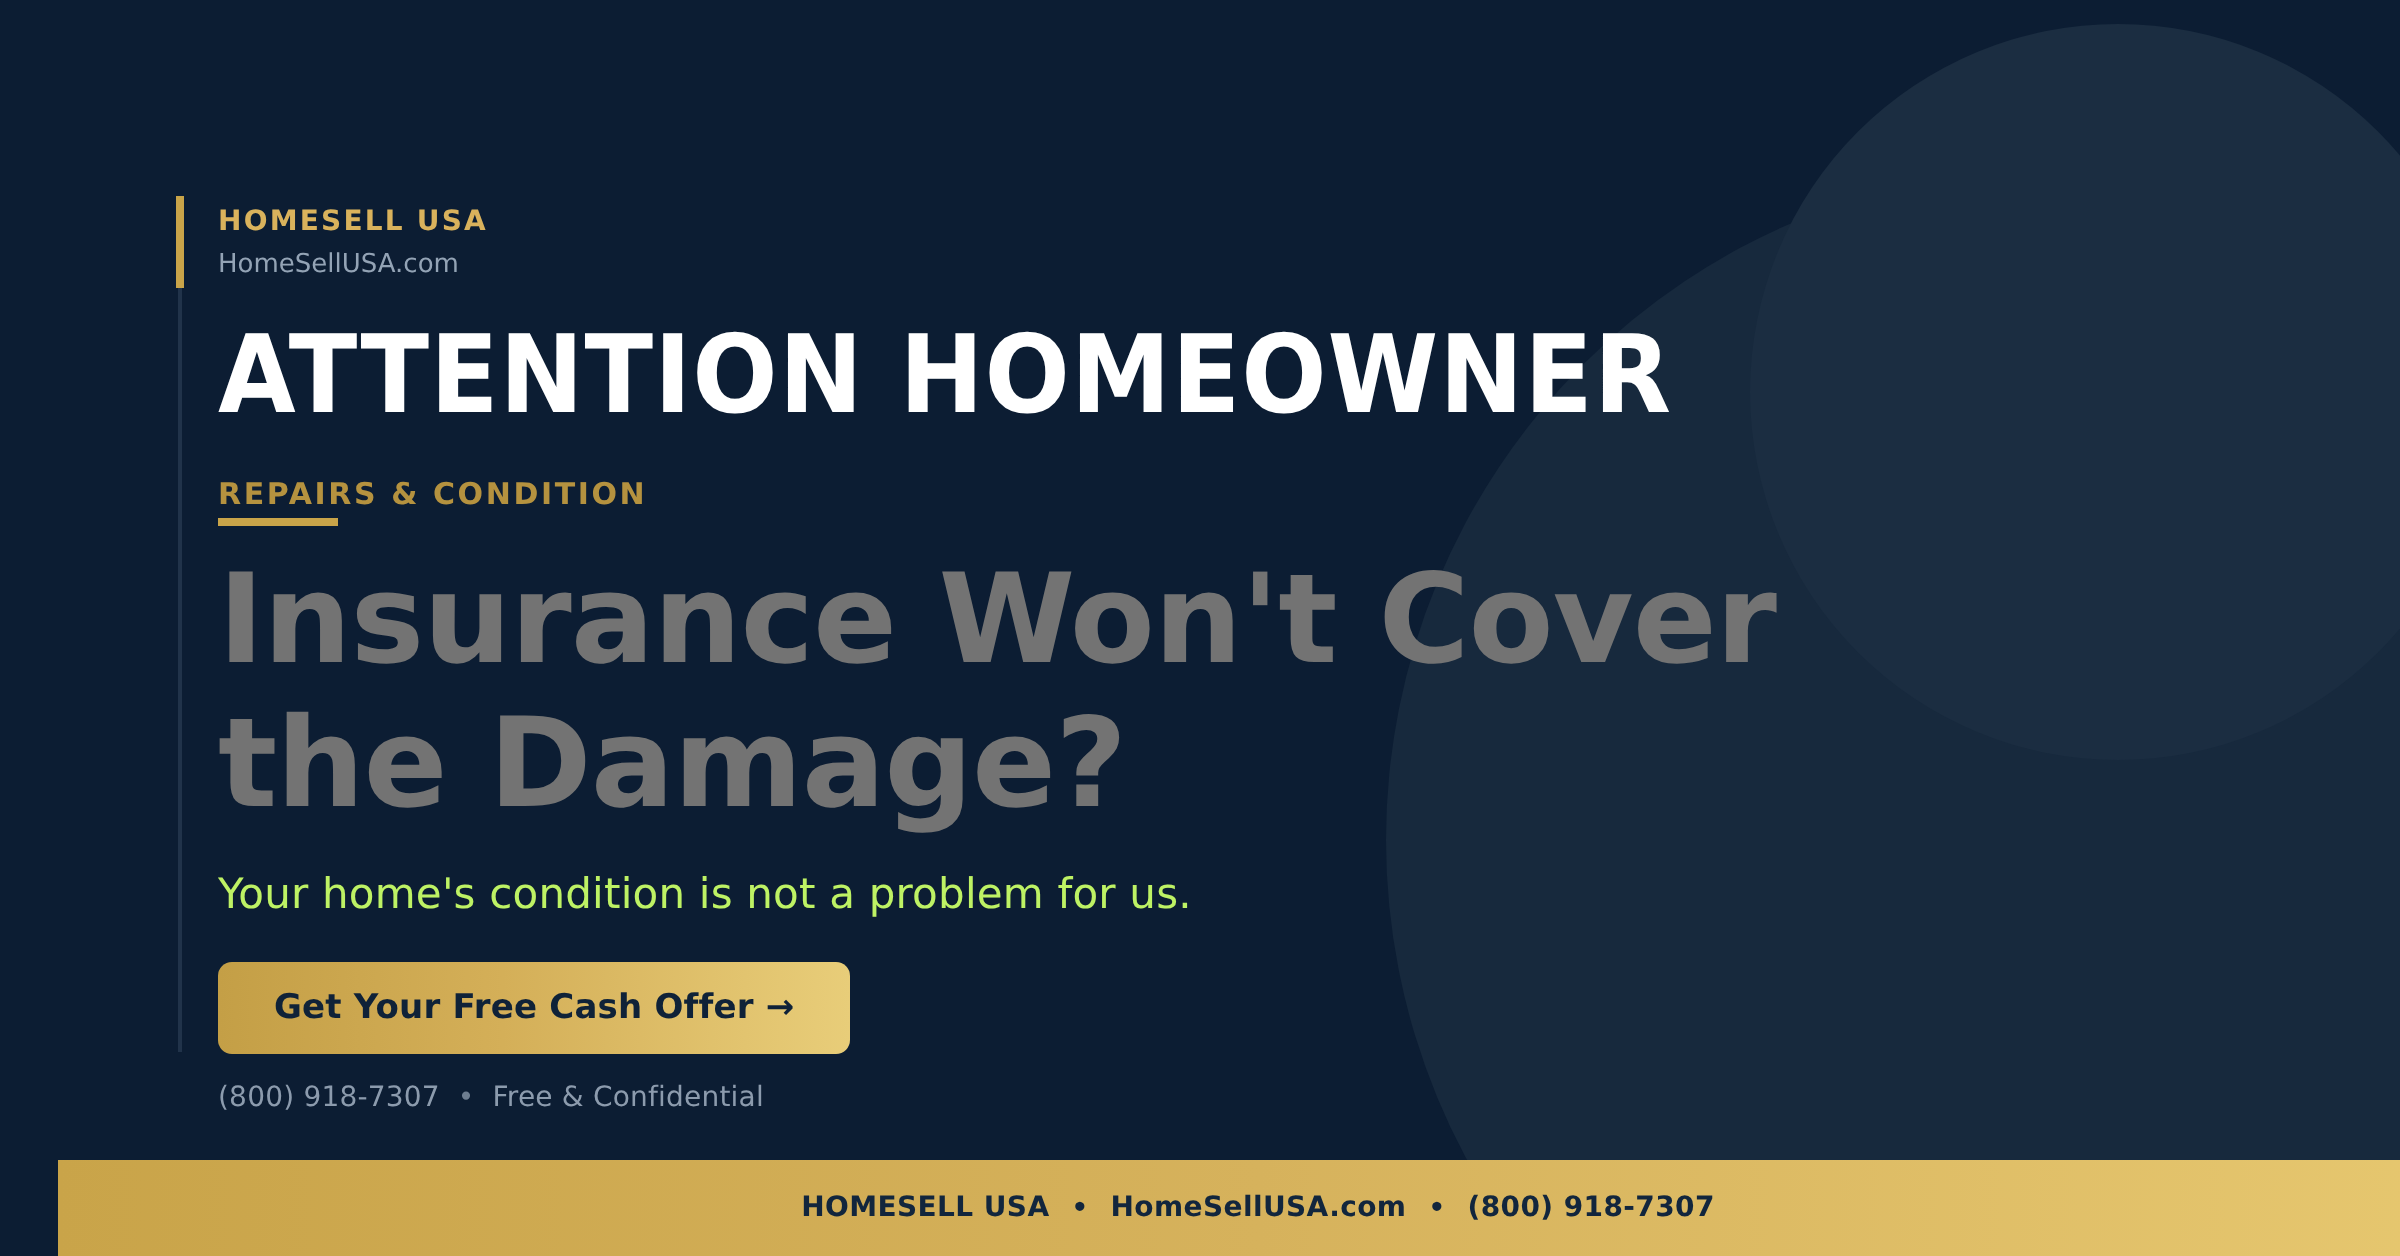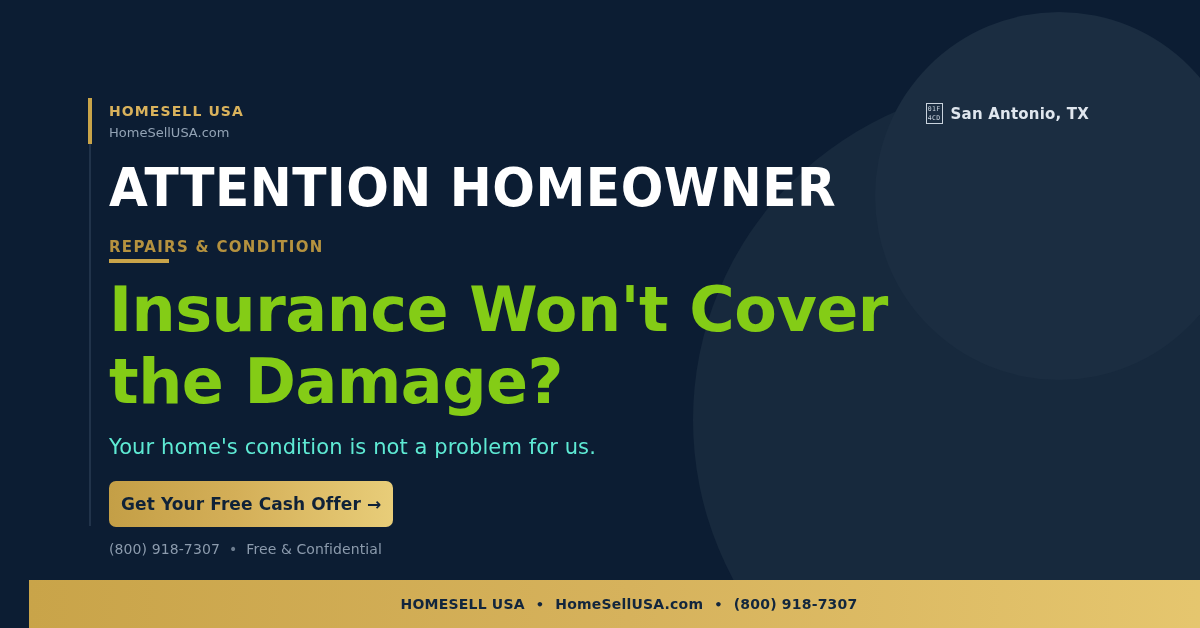--- a/index.html
+++ b/index.html
@@ -141,44 +141,44 @@
     background:#c9a449;
   }
 
   
   .title {
     position:absolute;
     left:0; top:274px;
     width:880px;
     font-size:62px;
     font-weight:bold;
-    color:#84cc16;
+    color:#737373;
     line-height:72px;
     letter-spacing:-0.5px;
   }
 
   
   .subtitle {
     position:absolute;
     left:0; top:435px;
     font-size:21px;
     font-weight:normal;
-    color:#5eead4;
+    color:#bef264;
     letter-spacing:0.1px;
   }
 
   
   .cta {
     position:absolute;
     left:0; top:481px;
     display:inline-flex;
     align-items:center;
     justify-content:center;
     height:46px;
-    padding:0 12px;
+    padding:0 28px;
     border:none;
     border-radius:7px;
     background:linear-gradient(90deg,#c49f46 0%,#d4af58 45%,#e8cd79 100%);
     color:#0f2238;
     font-family:"DejaVu Sans", sans-serif;
     font-size:17px;
     font-weight:bold;
     letter-spacing:0.1px;
     cursor:pointer;
     white-space:nowrap;
@@ -231,27 +231,20 @@
   <div class="rule-hairline"></div>
   <div class="rule-gold"></div>
 
   <div class="content">
 
     <div class="brand">
       <div class="brand-name">HOMESELL USA</div>
       <div class="brand-url">HomeSellUSA.com</div>
     </div>
 
-    <div class="location">
-      <span class="tofu">
-        <span>01F</span>
-        <span>4CD</span>
-      </span>
-      <span class="location-label">San Antonio, TX</span>
-    </div>
 
     <div class="kicker">ATTENTION HOMEOWNER</div>
 
     <div class="eyebrow">REPAIRS &amp; CONDITION</div>
     <div class="eyebrow-bar"></div>
 
     <h1 class="title">Insurance Won't Cover the Damage?</h1>
 
     <p class="subtitle">Your home's condition is not a problem for us.</p>
 

